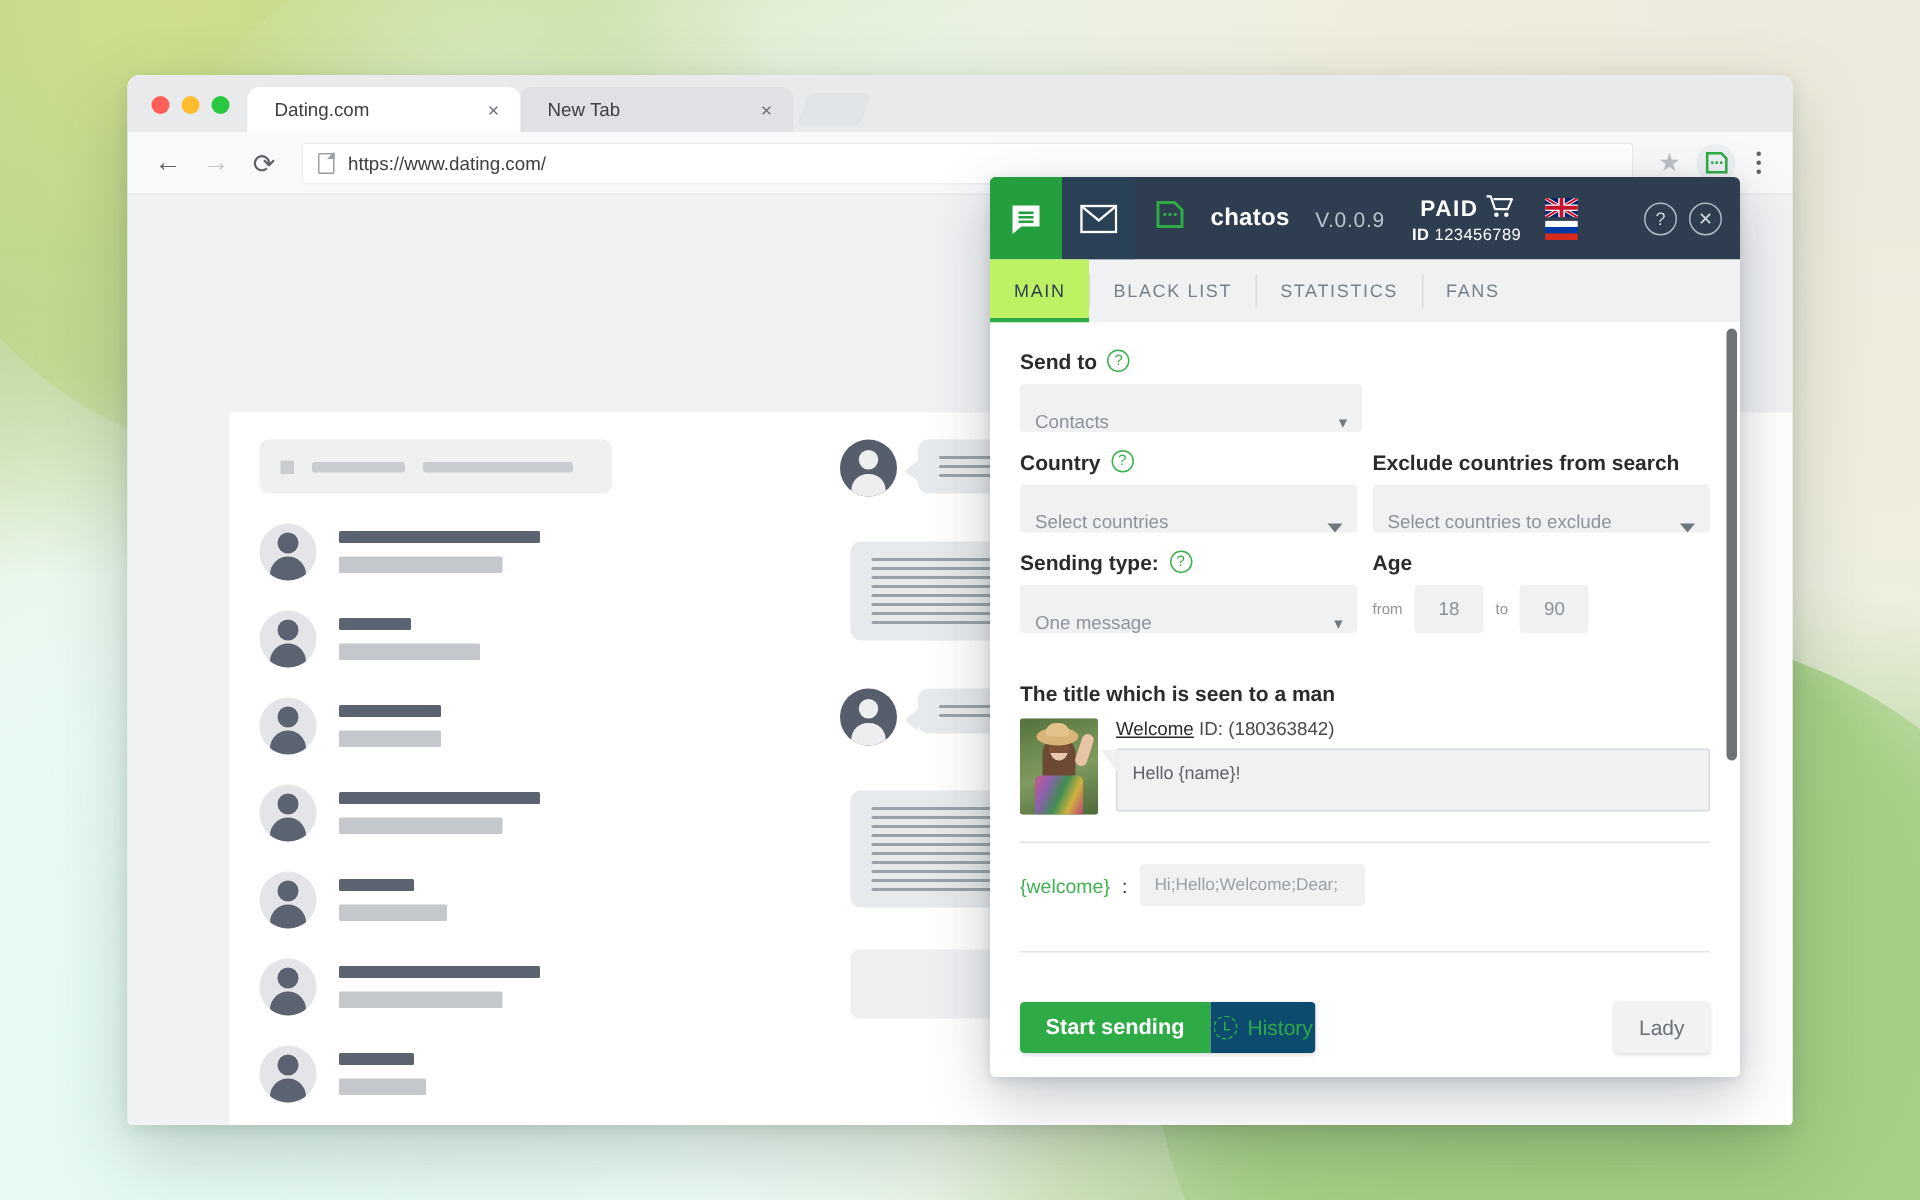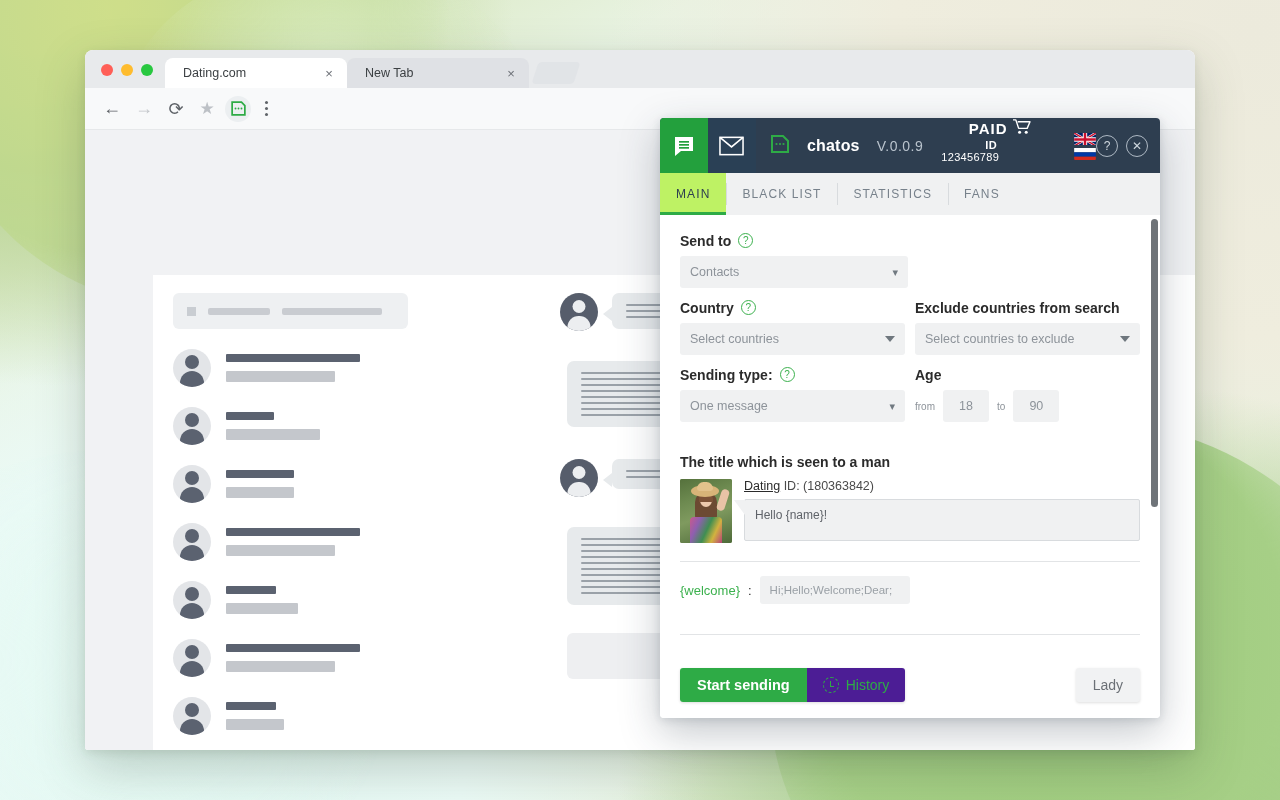--- a/index.html
+++ b/index.html
@@ -174,25 +174,25 @@
     display: flex; flex-direction: column; overflow: hidden;
   }
   .p-header { height: 55px; background: #2e3e50; display: flex; align-items: stretch; }
   .p-tabicon { width: 48px; display: flex; align-items: center; justify-content: center; }
   .p-tabicon.active { background: #23a03d; }
   .p-tabicon.alt { background: #2a4055; }
   .brand { display: flex; align-items: center; gap: 17px; padding-left: 14px; justify-content: flex-end; }
   .brand-name { color: #fff; font-size: 16px; font-weight: bold; letter-spacing: .2px; }
   .brand-ver { color: #b9c3cd; font-size: 14px; letter-spacing: .5px; }
   .paid-block { margin-left: 18px; display: flex; flex-direction: column;
-    align-items: center; }
+    justify-content: center; align-items: center; }
   .paid-top { display: flex; align-items: center; gap: 4px; }
   .paid-label { color: #fff; font-size: 15px; font-weight: bold; letter-spacing: 1px; }
   .paid-id { color: #fff; font-size: 11px; letter-spacing: .3px; }
-  .paid-id b { font-weight: bold; margin-left: 44px; }
+  .paid-id b { font-weight: bold; }
   .flags { margin-left: 16px; display: flex; flex-direction: column; gap: 2px;
     justify-content: center; }
   .flag { width: 22px; height: 13px; border-radius: 1px; overflow: hidden; }
   .hdr-right { margin-left: auto; display: flex; align-items: center; gap: 8px; padding-right: 12px; }
   .circ-btn { width: 22px; height: 22px; border-radius: 50%; border: 1.3px solid #aeb9c4;
     color: #cfd7de; font-size: 12px; display: flex; align-items: center;
     justify-content: center; line-height: 1; }
 
   .p-tabs { height: 42px; background: #f0f1f2; display: flex; align-items: stretch; }
   .p-tab { display: flex; align-items: center; justify-content: center;
@@ -211,21 +211,21 @@
   .p-thumb { position: absolute; left: 0; top: 2px; width: 7px; height: 288px;
     background: #6e7378; border-radius: 4px; }
 
   .lbl { font-size: 14px; font-weight: bold; color: #2b2b2b; display: flex;
     align-items: flex-start; gap: 7px; margin-bottom: 7px; }
   .help-dot { width: 15px; height: 15px; border-radius: 50%; border: 1.3px solid #3cb14e;
     color: #3cb14e; font-size: 10px; display: inline-flex; align-items: center;
     justify-content: center; line-height: 1; font-weight: normal; flex: none; }
   .sel {
     height: 32px; background: #f0f1f2; border-radius: 3px; display: flex;
-    align-items: center; padding: 0 10px; font-size: 12.5px; color: #8d939a;
+    align-items: flex-end; padding: 0 10px; font-size: 12.5px; color: #8d939a;
   }
   .sel .cap { flex: 1; }
   .chev { color: #707980; font-size: 11px; }
   .caret-dn { width: 0; height: 0; border-left: 5px solid transparent;
     border-right: 5px solid transparent; border-top: 6px solid #6f777e; }
   .grid2 { display: flex; gap: 10px; }
   .col { flex: 1; min-width: 0; }
   .row-fld { margin-top: 12px; }
   .age-row { display: flex; align-items: center; gap: 8px; }
   .age-word { font-size: 10px; color: #8d939a; }
@@ -287,22 +287,22 @@
   .var-in { flex: 0 0 150px; height: 28px; background: #f0f1f2; border-radius: 3px;
     display: flex; align-items: center; padding: 0 10px; font-size: 11.5px; color: #9aa0a6; }
   .sep-bottom { height: 1px; background: #e2e4e6; margin-top: 30px; }
 
   .p-footer { height: 66px; background: #fff; display: flex; align-items: center;
     padding: 0 20px; gap: 0; }
   .btn-group { display: flex; border-radius: 3px; overflow: hidden;
     box-shadow: 0 1px 3px rgba(0,0,0,.14); }
   .btn-start { background: #2eab46; color: #fff; font-size: 14.5px; font-weight: bold;
     padding: 0 17px; height: 34px; display: flex; align-items: center; }
-  .btn-history { background: #4c1d95; color: #2eab46; font-size: 14px;
-    padding: 0 16px; height: 34px; display: flex; align-items: center; gap: 7px; }
+  .btn-history { background: #0c4a6e; color: #2eab46; font-size: 14px;
+    padding: 0 2px; height: 34px; display: flex; align-items: center; gap: 7px; }
   .clock { width: 16px; height: 16px; border-radius: 50%; border: 1.4px dashed #2eab46;
     position: relative; }
   .clock:before { content:''; position:absolute; left: 6px; top: 3px; width: 1.4px;
     height: 5px; background: #2eab46; }
   .clock:after { content:''; position:absolute; left: 6.5px; top: 7.5px; width: 4px;
     height: 1.4px; background: #2eab46; }
   .btn-lady { margin-left: auto; background: #f1f2f3; color: #6b7076; font-size: 14px;
     padding: 0 17px; height: 34px; display: flex; align-items: center;
     border-radius: 3px; box-shadow: 0 1px 3px rgba(0,0,0,.13); }
 </style>
@@ -335,20 +335,24 @@
       <span class="tab-close">×</span>
     </div>
 
     <div class="tab-newbtn"></div>
   </div>
 
   <div class="toolbar">
     <div class="navbtn">←</div>
     <div class="navbtn disabled">→</div>
     <div class="navbtn">⟳</div>
+    <div class="omnibox">
+      <span class="page-icon"></span>
+      <span>https://www.dating.com/</span>
+    </div>
     <div class="tb-right">
       <div class="star">★</div>
       <div class="ext-icon">
         <svg width="17" height="17" viewBox="0 0 20 20" aria-hidden="true">
           <path d="M2.5 2.5h11l4 4v11h-15z" fill="none" stroke="#2eab46" stroke-width="2"></path>
           <circle cx="6.5" cy="10" r="1.1" fill="#2eab46"></circle>
           <circle cx="10" cy="10" r="1.1" fill="#2eab46"></circle>
           <circle cx="13.5" cy="10" r="1.1" fill="#2eab46"></circle>
         </svg>
       </div>
@@ -613,21 +617,21 @@
               <span class="hair"></span>
               <span class="face"></span>
             <span class="hairf"></span>
               <span class="hat"></span>
               <span class="hat2"></span>
             <span class="arm"></span>
               <span class="dress"></span>
           </div>
           <div class="msg-right">
             <div class="name-line">
-              <span class="nm">Dating</span>
+              <span class="nm">Welcome</span>
               <span class="idv">ID: (180363842)</span>
             </div>
             <div class="msgbox">Hello {name}!</div>
           </div>
         </div>
       </div>
 
       <div class="divider"></div>
 
 

